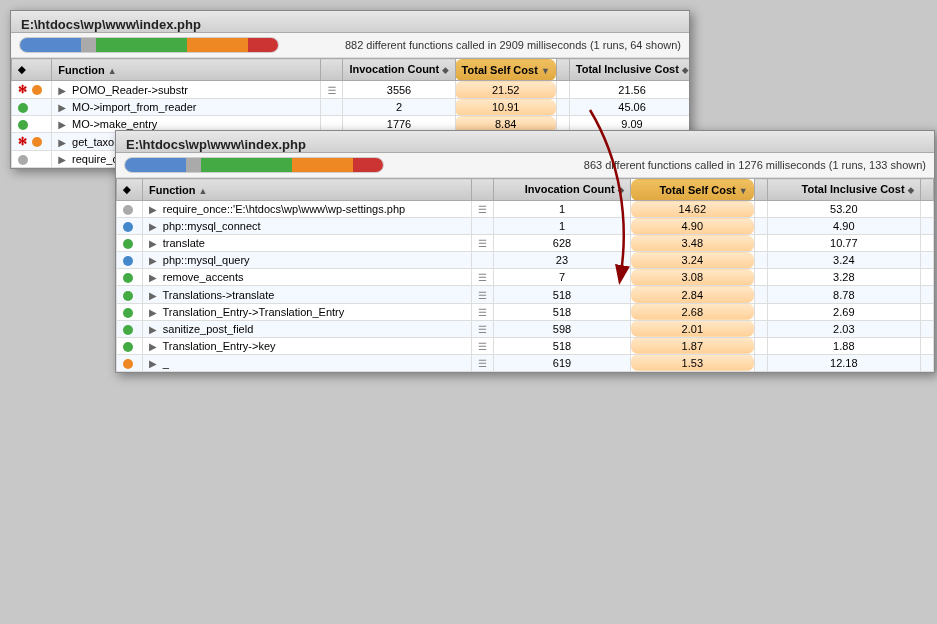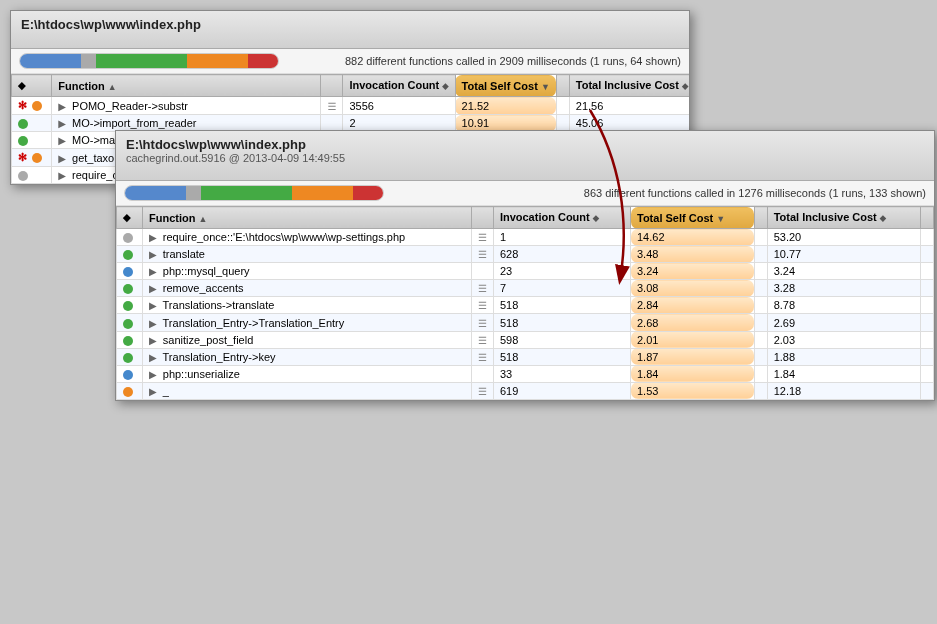--- a/index.html
+++ b/index.html
@@ -16,21 +16,21 @@
     .window {
       background: #fff;
       border: 1px solid #888;
       box-shadow: 3px 3px 10px rgba(0,0,0,0.4);
       position: absolute;
     }
 
     .window-header {
       background: linear-gradient(to bottom, #e8e8e8, #d0d0d0);
       border-bottom: 1px solid #aaa;
-      padding: 6px 10px 16px;
+      padding: 6px 10px 0;
     }
 
     .window-title {
       font-size: 13px;
       font-weight: bold;
       color: #222;
     }
 
     .window-subtitle {
       font-size: 11px;
@@ -76,31 +76,32 @@
       background: linear-gradient(to bottom, #e0e0e0, #c8c8c8);
       border: 1px solid #aaa;
       padding: 4px 6px;
       font-size: 11px;
       font-weight: bold;
       text-align: left;
       white-space: nowrap;
     }
 
     .data-table th.num {
+      text-align: right;
     }
 
     .data-table td {
       border: 1px solid #ddd;
       padding: 2px 6px;
       font-size: 11px;
       white-space: nowrap;
     }
 
     .data-table td.num {
-      text-align: left;
+      text-align: center;
     }
 
     .data-table tr:nth-child(odd) td {
       background: #fff;
     }
     .data-table tr:nth-child(even) td {
       background: #f4f8ff;
     }
 
     .dot {
@@ -295,21 +296,20 @@
 
   </tr>
         </tbody>
     </table>
   </div>
 </div>
 
 <div id="window2" class="window">
   <div class="window-header">
     <div class="window-title">E:\htdocs\wp\www\index.php</div>
-    <div class="window-subtitle">cachegrind.out.5916 @ 2013-04-09 14:49:55</div>
   </div>
   <div class="window-top-bar">
     <div class="progress-bar-container">
       <div class="pb-blue"></div>
       <div class="pb-gray"></div>
       <div class="pb-green"></div>
       <div class="pb-orange"></div>
       <div class="pb-red"></div>
     </div>
     <div class="info-text">863 different functions called in 1276 milliseconds (1 runs, 133 shown)</div>
@@ -341,20 +341,37 @@
       <span class="lines-icon">☰</span>
     </td>
     <td class="num">1</td>
     <td class="num col-highlight">14.62</td>
     <td></td>
     <td class="num">53.20</td>
     <td></td>
   </tr>
           <tr>
     <td>
+      <span class="dot dot-blue"></span>
+    </td>
+    <td>
+      <span class="expand-arrow">▶</span>
+      php::mysql_connect
+    </td>
+    <td>
+      
+    </td>
+    <td class="num">1</td>
+    <td class="num col-highlight">4.90</td>
+    <td></td>
+    <td class="num">4.90</td>
+    <td></td>
+  </tr>
+          <tr>
+    <td>
       <span class="dot dot-green"></span>
     </td>
     <td>
       <span class="expand-arrow">▶</span>
       translate
     </td>
     <td>
       <span class="lines-icon">☰</span>
     </td>
     <td class="num">628</td>
@@ -456,37 +473,20 @@
       <span class="expand-arrow">▶</span>
       Translation_Entry-&gt;key
     </td>
     <td>
       <span class="lines-icon">☰</span>
     </td>
     <td class="num">518</td>
     <td class="num col-highlight">1.87</td>
     <td></td>
     <td class="num">1.88</td>
-    <td></td>
-  </tr>
-          <tr>
-    <td>
-      <span class="dot dot-blue"></span>
-    </td>
-    <td>
-      <span class="expand-arrow">▶</span>
-      php::unserialize
-    </td>
-    <td>
-      
-    </td>
-    <td class="num">33</td>
-    <td class="num col-highlight">1.84</td>
-    <td></td>
-    <td class="num">1.84</td>
     <td></td>
   </tr>
           <tr>
     <td>
       <span class="dot dot-orange"></span>
     </td>
     <td>
       <span class="expand-arrow">▶</span>
       _
     </td>

